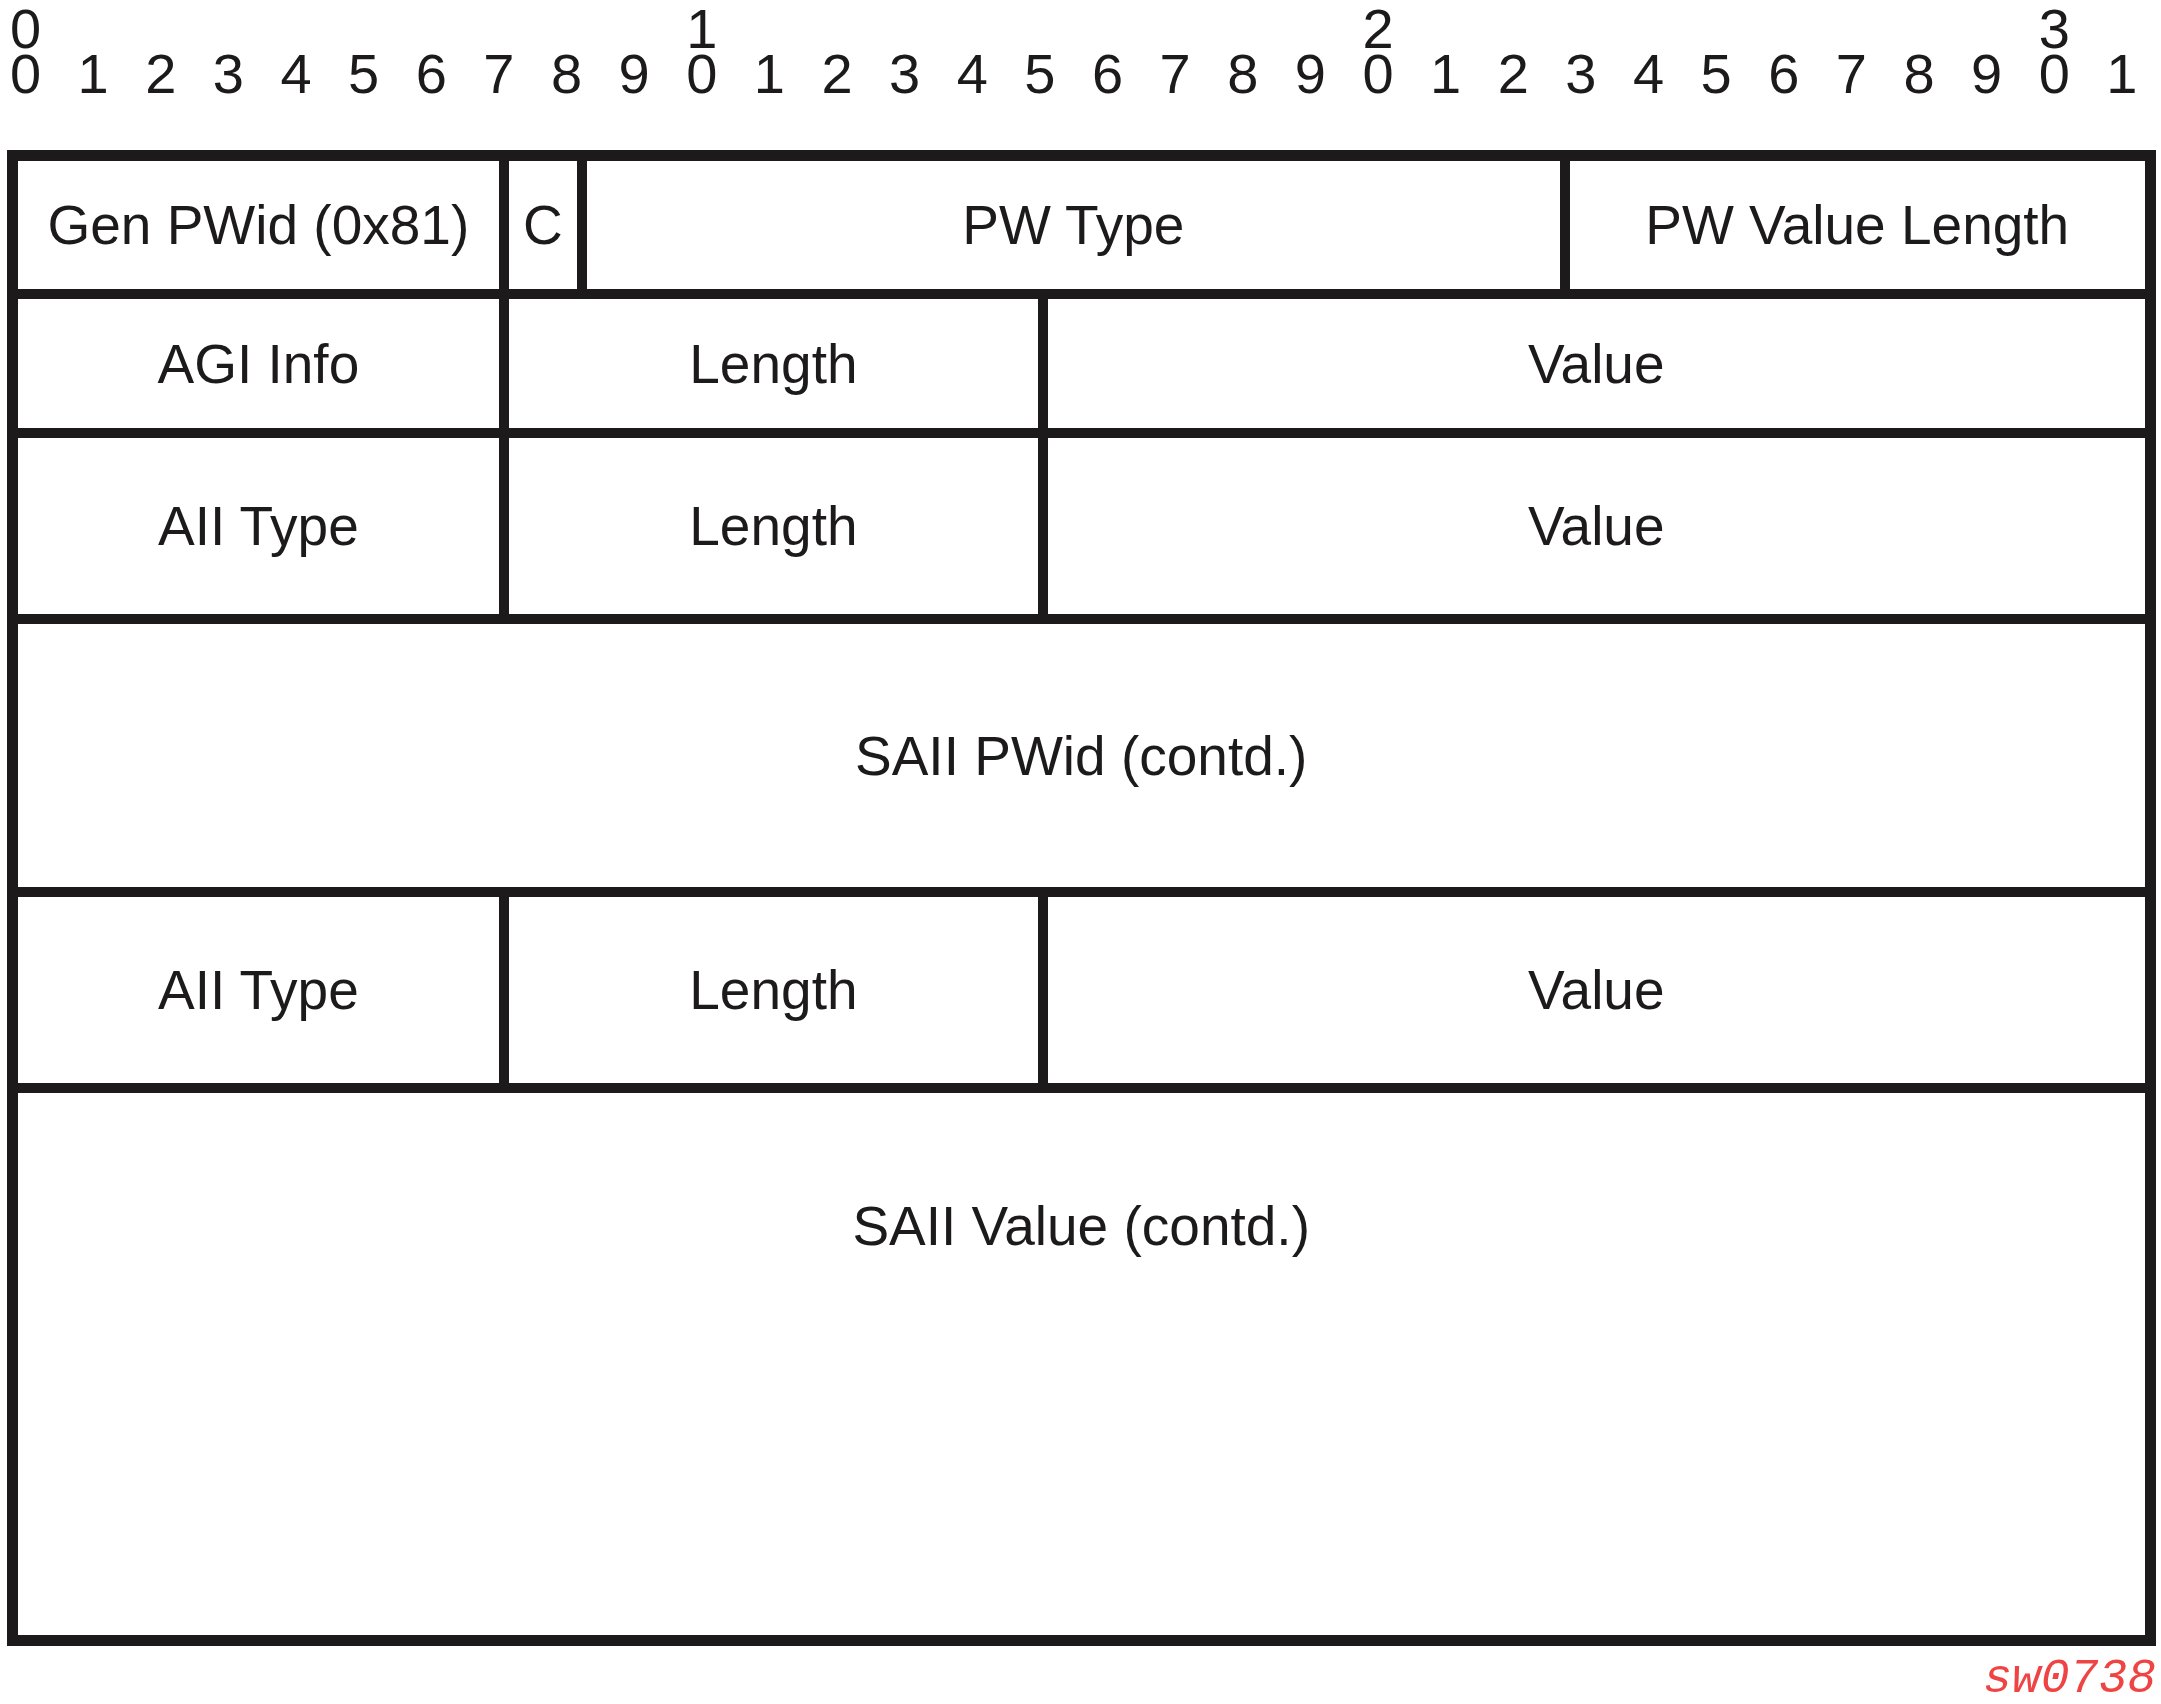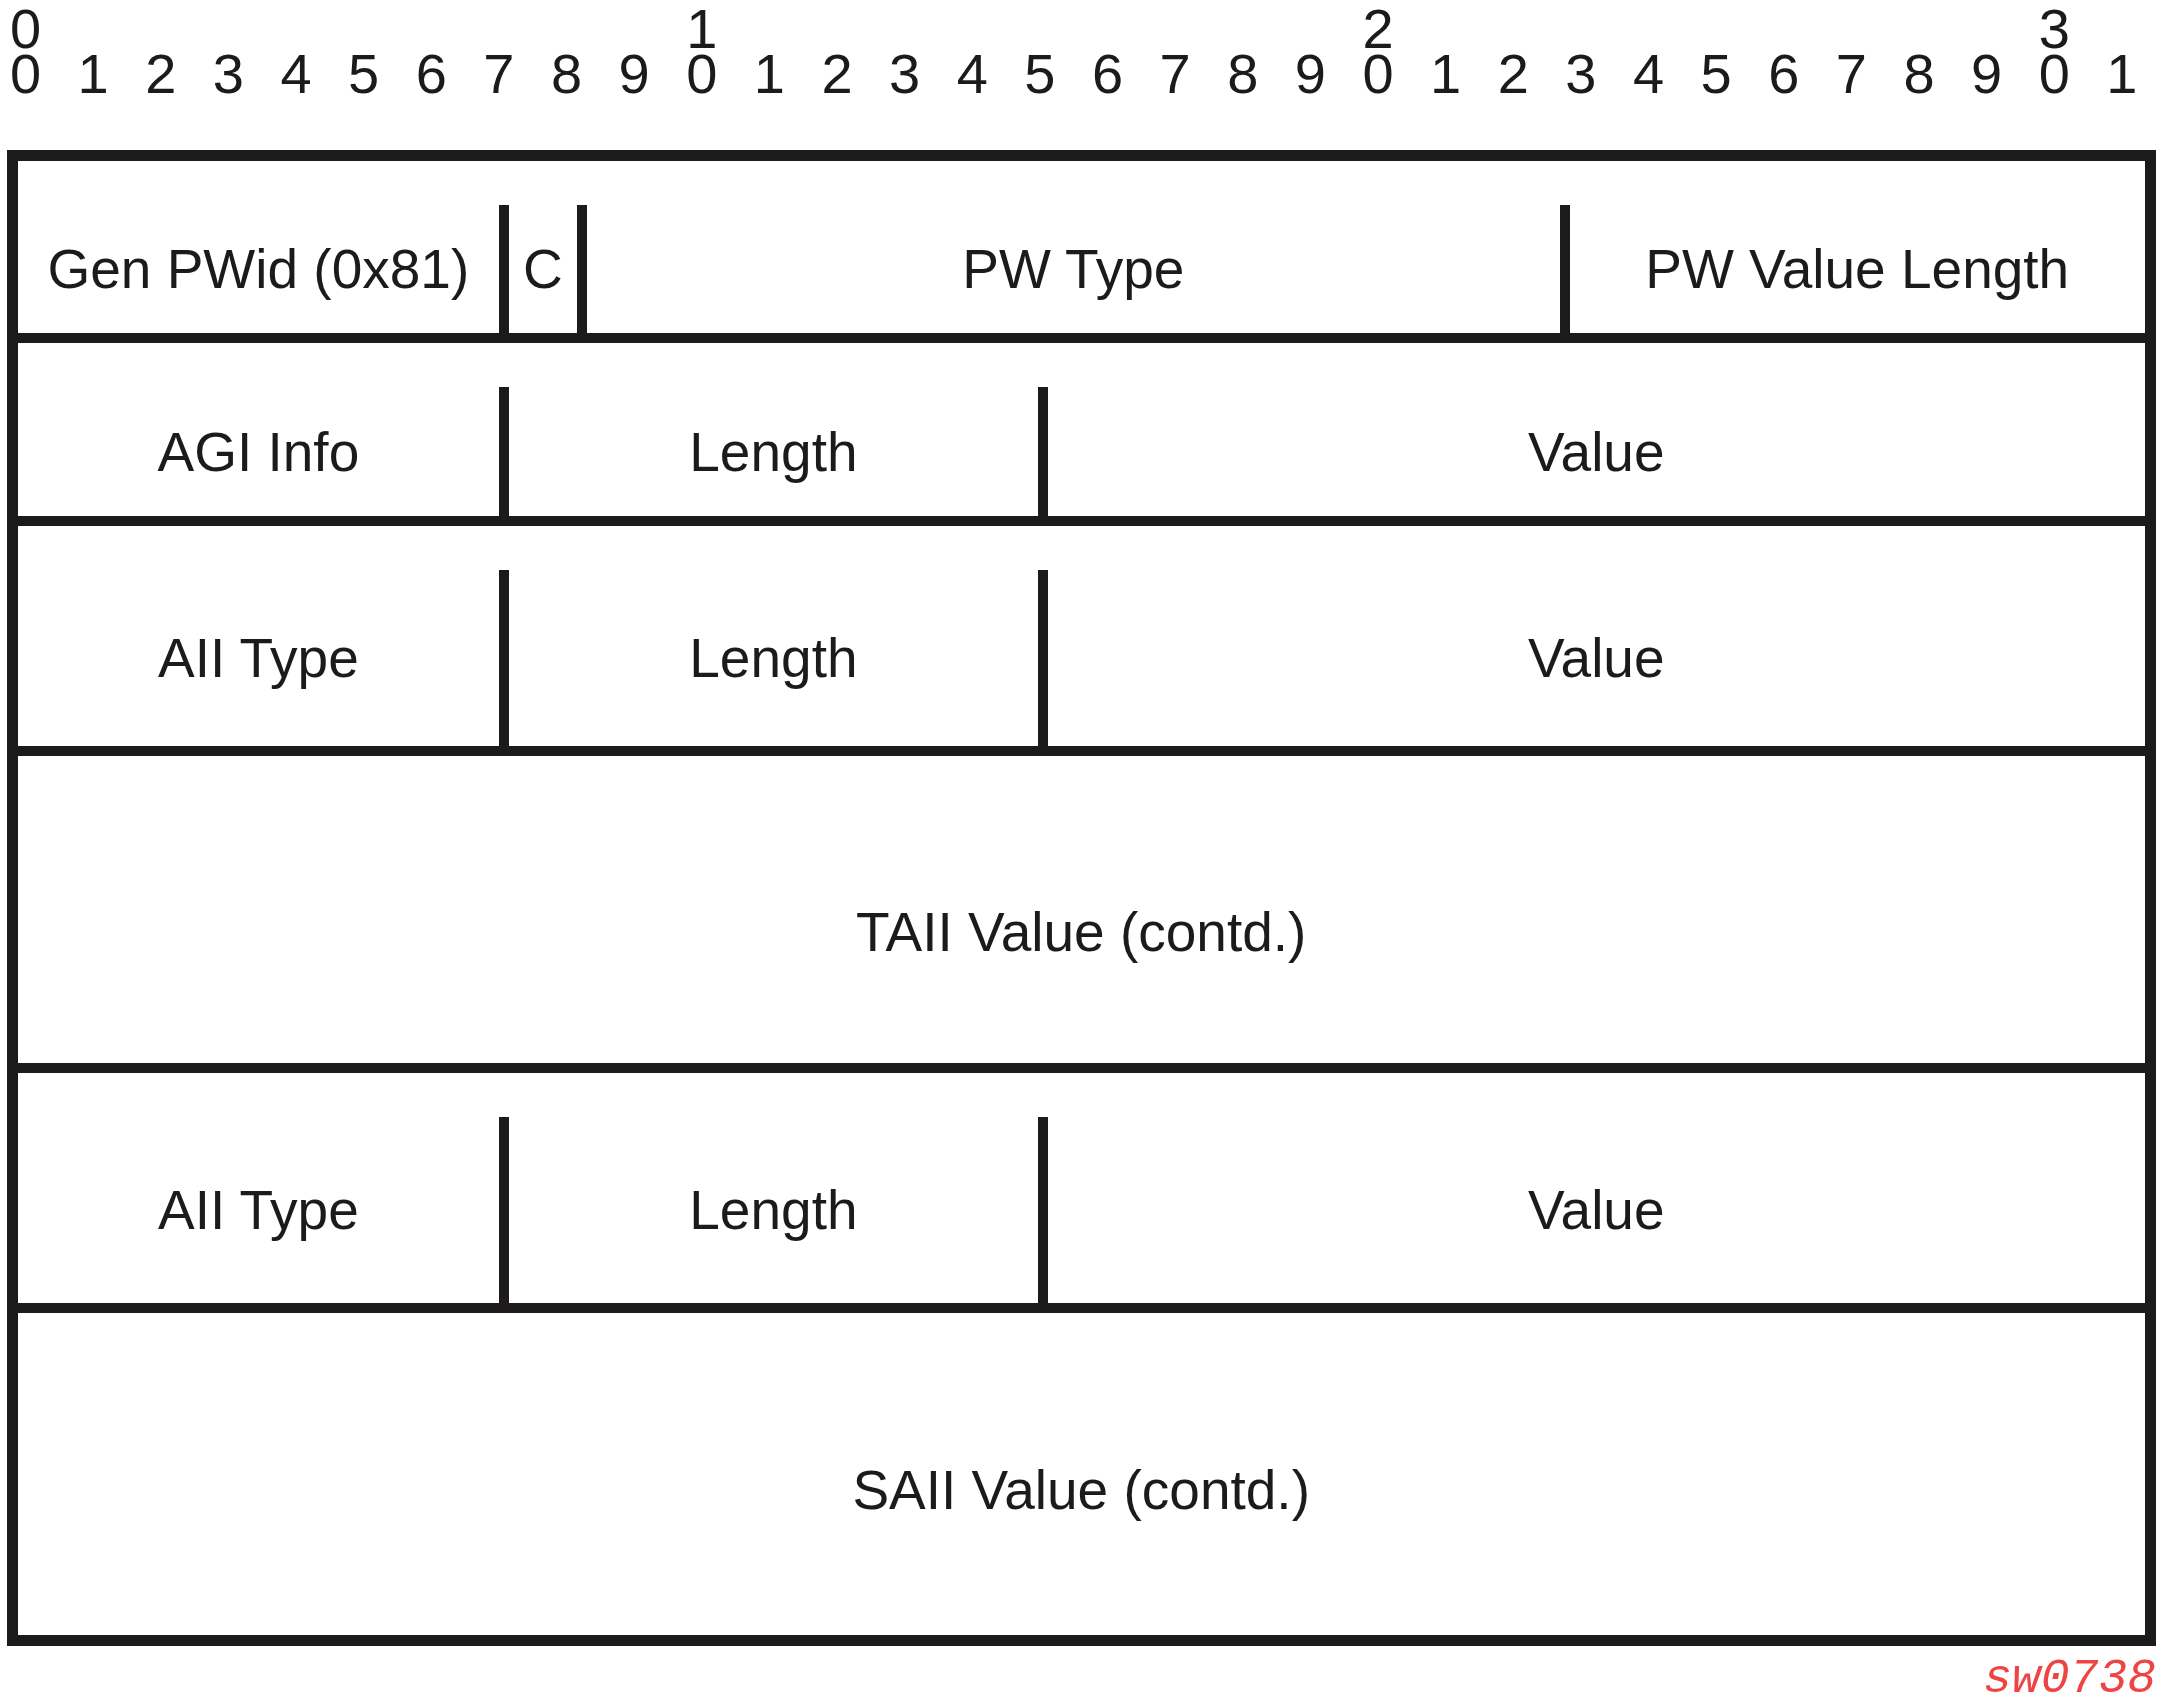--- a/index.html
+++ b/index.html
@@ -52,21 +52,20 @@
     box-sizing: border-box;
     border: 11px solid #1c1a1b;
     display: flex;
     flex-direction: column;
   }
   .p-row {
     display: flex;
     box-sizing: border-box;
     border-bottom: 10px solid #1c1a1b;
     flex: 0 0 auto;
-    margin-top: 44px;
   }
   .p-row.last {
     border-bottom: none;
   }
   .p-cell {
     box-sizing: border-box;
     border-right: 10px solid #1c1a1b;
     display: flex;
     align-items: center;
     justify-content: center;
@@ -175,21 +174,21 @@
       <div class="p-cell" style="width:25.33%">
           <span>Length</span>
         </div>
       <div class="p-cell last">
           <span>Value</span>
         </div>
     </div>
 
     <div class="p-row" style="height:18.53%">
       <div class="p-cell last">
-          <span>TAII Value (contd.)</span>
+          <span>SAII PWid (contd.)</span>
         </div>
     </div>
 
     <div class="p-row" style="height:13.28%">
       <div class="p-cell" style="width:23.1%">
           <span>AII Type</span>
         </div>
       <div class="p-cell" style="width:25.33%">
           <span>Length</span>
         </div>

